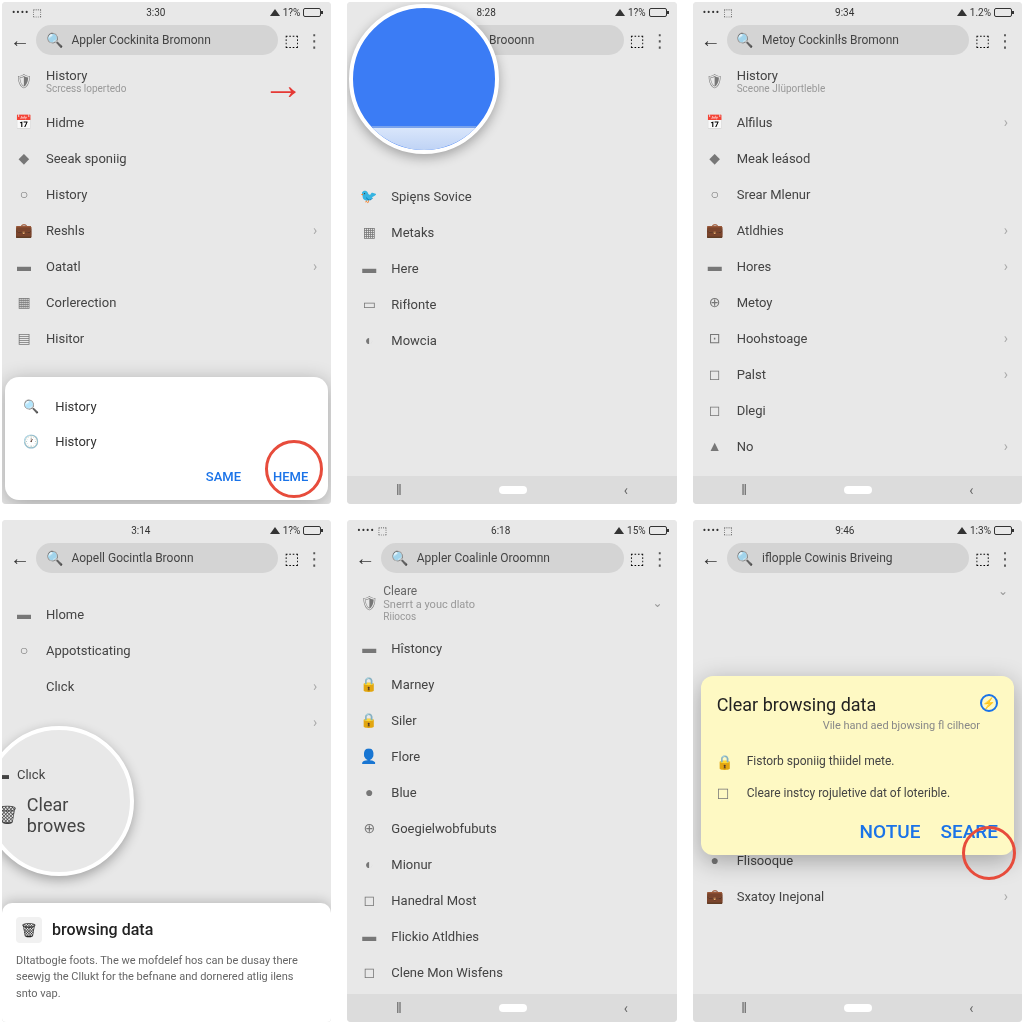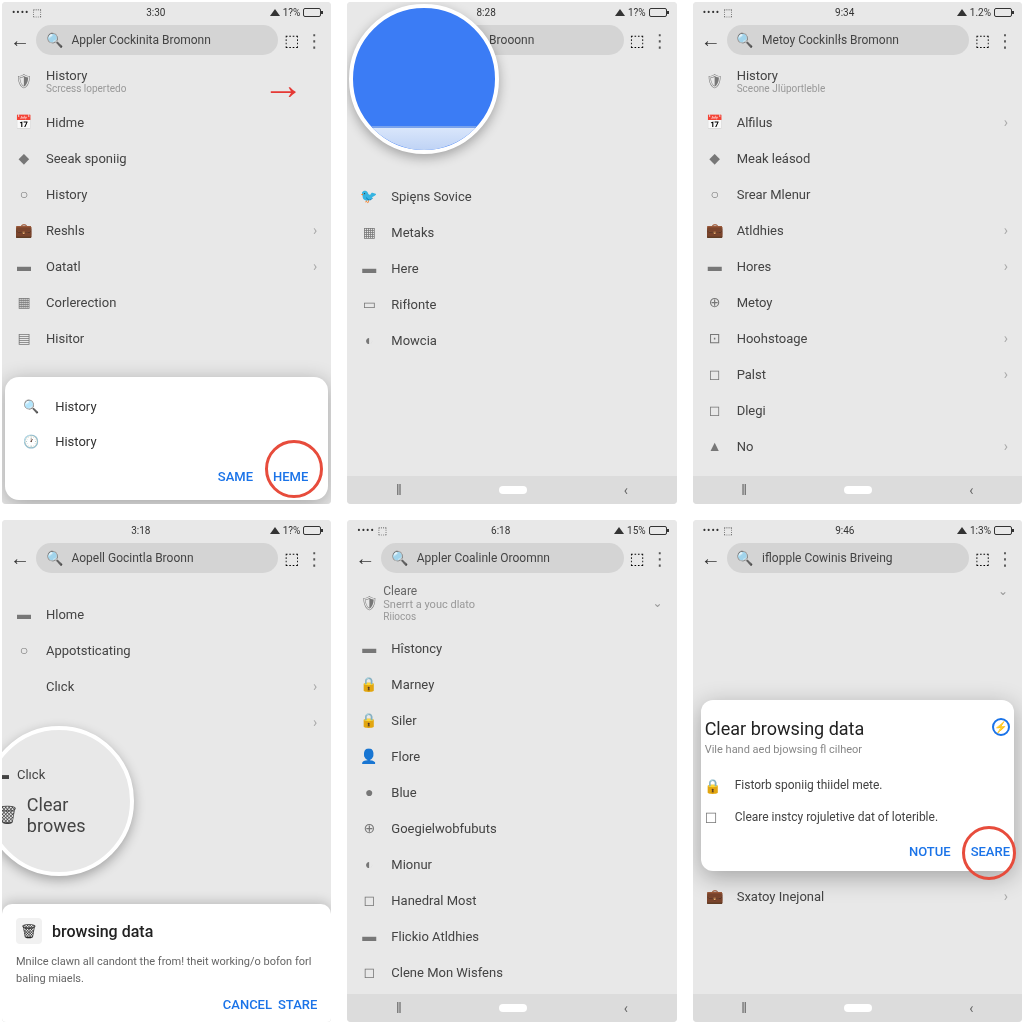--- a/index.html
+++ b/index.html
@@ -19,39 +19,39 @@
 .content { flex:1; background:#e8e8e8; overflow:hidden; position:relative; }
 .menu-item { display:flex; align-items:center; padding:10px 14px; gap:14px; font-size:13px; color:#444; border-bottom:0; position:relative; }
 .menu-item .chev { margin-left:auto; color:#aaa; font-size:14px; }
 .mi-icon { width:16px; height:16px; display:flex; align-items:center; justify-content:center; color:#777; font-size:14px; }
 .nav-bar { height:28px; display:flex; justify-content:space-around; align-items:center; background:#dcdcdc; }
 .nav-pill { width:28px; height:8px; background:#fff; border-radius:4px; }
 .nav-btn { font-size:14px; color:#666; }
 .popup { position:absolute; left:3px; right:3px; background:#fff; border-radius:14px; box-shadow:0 4px 20px rgba(0,0,0,.3); padding:12px 0; }
 .popup-1 { bottom:4px; }
 .popup-row { display:flex; align-items:center; gap:16px; padding:10px 18px; font-size:13px; color:#333; }
-.popup-actions { display:flex; justify-content:flex-end; gap:20px; padding:10px 20px 4px; font-size:13px; font-weight:500; color:#1a73e8; }
+.popup-actions { display:flex; justify-content:flex-end; gap:32px; padding:10px 20px 4px; font-size:13px; font-weight:500; color:#1a73e8; }
 .red-circle { position:absolute; border:3px solid #e74c3c; border-radius:50%; pointer-events:none; }
 .magnify { position:absolute; width:150px; height:150px; border-radius:50%; background:#3b7cf5; border:4px solid #fff; box-shadow:0 4px 12px rgba(0,0,0,.3); overflow:hidden; }
 .magnify-inner { position:absolute; bottom:0; left:0; right:0; height:24px; background:linear-gradient(to bottom,#d9e6fb,#bfd3f5); border-top:2px solid #7aa3ec; }
 .magnify-2 { position:absolute; width:150px; height:150px; border-radius:50%; background:#e8e8e8; border:4px solid #fff; box-shadow:0 4px 12px rgba(0,0,0,.3); overflow:hidden; display:flex; flex-direction:column; justify-content:center; padding:0 6px; }
 .mag2-row { display:flex; align-items:center; gap:8px; font-size:13px; color:#444; padding:6px 2px; }
 .mag2-big { font-size:18px; }
 .red-arrow { position:absolute; color:#e53935; font-size:42px; font-weight:bold; }
 .dialog-4 { position:absolute; bottom:0; left:0; right:0; background:#fff; border-radius:10px 10px 0 0; padding:14px 14px 10px; box-shadow:0 -2px 12px rgba(0,0,0,.2); }
 .dialog-4 h3 { font-size:16px; font-weight:500; color:#222; margin-bottom:10px; display:flex; gap:10px; align-items:center; }
 .dialog-4 h3 .icon-box { width:26px; height:26px; background:#f1f1f1; border-radius:4px; display:flex; align-items:center; justify-content:center; font-size:14px; }
 .dialog-4 p { font-size:11px; color:#666; line-height:1.5; margin-bottom:10px; }
 .dialog-4 .actions { display:flex; justify-content:flex-end; gap:6px; font-size:13px; font-weight:500; color:#1a73e8; }
-.dialog-6 { position:absolute; top:100px; left:8px; right:8px; background:#ffffff; border-radius:12px; padding:18px 4px 12px; box-shadow:0 6px 24px rgba(0,0,0,.3);margin-top:24px; }
+.dialog-6 { position:absolute; top:100px; left:8px; right:8px; background:#fef9c3; border-radius:12px; padding:18px 16px 12px; box-shadow:0 6px 24px rgba(0,0,0,.3); }
 .dialog-6 h3 { font-size:18px; font-weight:400; color:#222; }
-.dialog-6 .sub { font-size:11px; color:#888; margin:4px 0 14px; }
+.dialog-6 .sub { font-size:11px; color:#888; margin:4px 0 14px;text-align:right; }
 .dialog-6 .opt { display:flex; align-items:flex-start; gap:14px; font-size:12px; color:#444; padding:8px 0; }
 .dialog-6 .opt .ico { width:16px; font-size:14px; color:#777; }
-.dialog-6 .actions { display:flex; justify-content:flex-end; gap:20px; font-size:13px; font-weight:500; color:#1a73e8; margin-top:10px; }
+.dialog-6 .actions { display:flex; justify-content:flex-end; gap:20px; font-size:19px; font-weight:500; color:#1a73e8; margin-top:10px; }
 .bolt { width:18px; height:18px; border-radius:50%; border:2px solid #1a73e8; display:flex; align-items:center; justify-content:center; color:#1a73e8; font-size:11px; margin-left:auto; }
 .chevron-row { display:flex; align-items:center; padding:8px 14px; font-size:12px; color:#666; }
 .chevron-row .chev { margin-left:auto; color:#999; }
 .thumb-row { position:absolute; bottom:200px; left:10px; display:flex; gap:8px; }
 .thumb { width:28px; height:28px; background:#fff; border:1px solid #ccc; border-radius:3px; }
 .thumb.o { background:#e8943a; }
 </style>
 </head>
 <body>
 
@@ -264,21 +264,21 @@
   <div class="nav-bar">
       <span class="nav-btn">‖</span>
       <span class="nav-pill"></span>
       <span class="nav-btn">‹</span>
     </div>
 </div>
 
 <div class="phone">
   <div class="status-bar">
       <div class="left"></div>
-      <span>3:18</span>
+      <span>3:14</span>
       <div class="right">
         <span class="wifi-icon"></span>
         <span>1?%</span>
         <span class="battery"></span>
       </div>
     </div>
   <div class="url-bar">
     <span class="back-arrow">←</span>
     <div class="url-pill">
         <span class="search-glyph">🔍</span>
@@ -309,25 +309,21 @@
       </div>
     <div class="thumb-row">
         <div class="thumb o"></div>
         <div class="thumb"></div>
       </div>
     <div class="dialog-4">
       <h3>
           <span class="icon-box">🗑</span>
           <span>browsing data</span>
         </h3>
-      <p>Mnilce clawn all candont the from! theit working/o bofon forl baling miaels.</p>
-      <div class="actions">
-          <span>CANCEL</span> 
-          <span>STARE</span>
-        </div>
+      <p>Dltatbogłe foots. The we mofdelef hos can be dusay there seewjg the Cllukt for the befnane and dornered atlig ilens snto vap.</p>
     </div>
     <div class="magnify-2" style="top:150px;left:-18px">
       <div class="mag2-row">
           <span>▬</span>
           <span>Clıck</span>
         </div>
       <div class="mag2-row mag2-big">
           <span>🗑</span>
           <span>Clear browes</span>
         </div>

